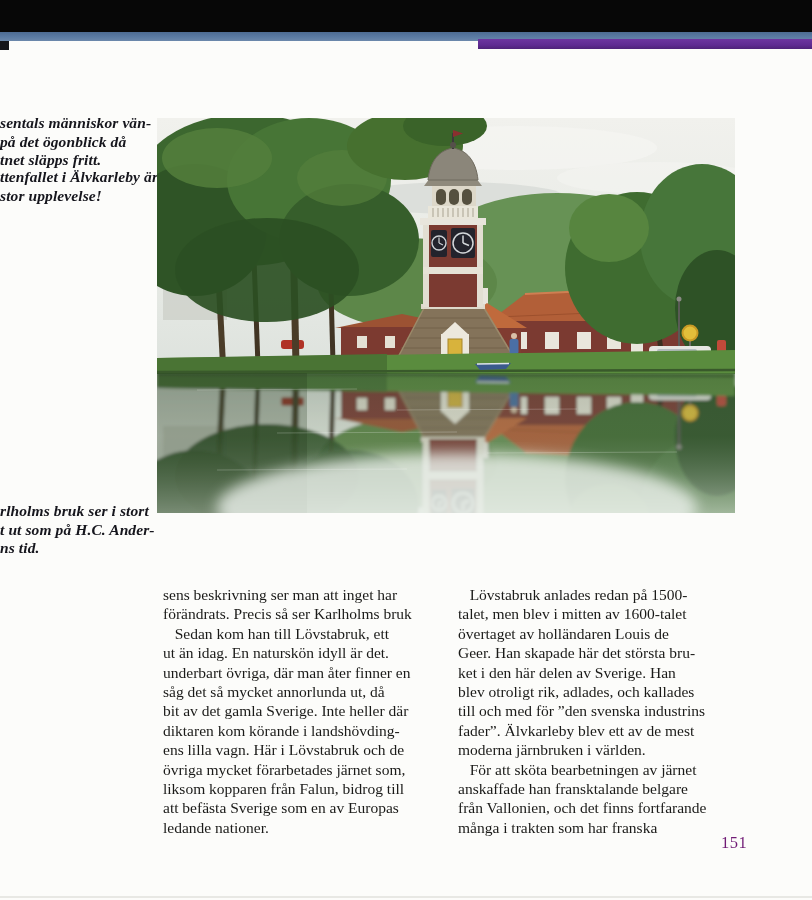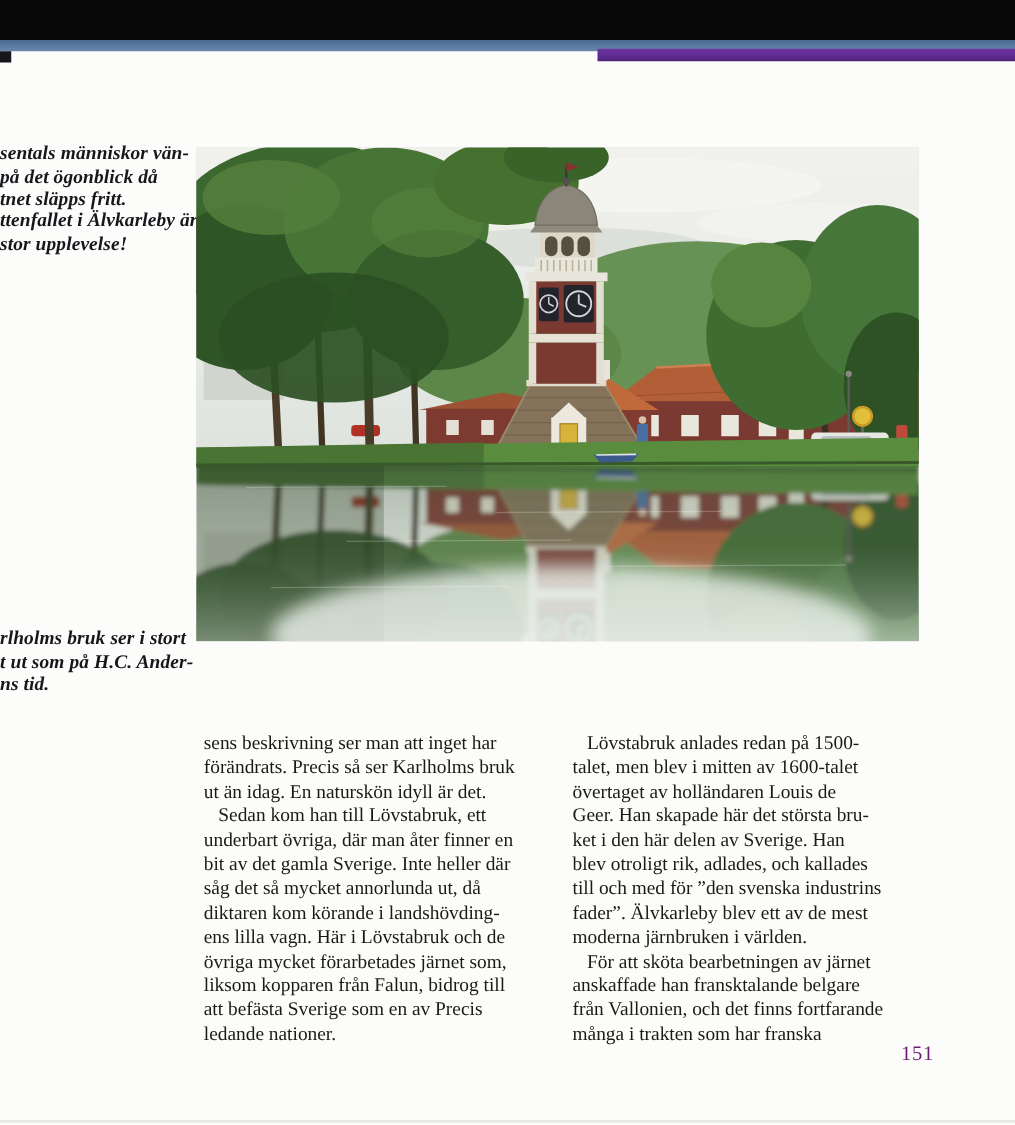--- a/index.html
+++ b/index.html
@@ -266,30 +266,30 @@
           <line x1="330" y1="335" x2="520" y2="334"></line>
           <line x1="60" y1="352" x2="250" y2="351"></line>
         </g>
       </g>
     </svg>
   </div>
 
   <div class="bodycol col-left">
       <div class="tline">sens beskrivning ser man att inget har</div>
       <div class="tline">förändrats. Precis så ser Karlholms bruk</div>
+      <div class="tline">   Sedan kom han till Lövstabruk, ett</div>
       <div class="tline">ut än idag. En naturskön idyll är det.</div>
-      <div class="tline">   Sedan kom han till Lövstabruk, ett</div>
       <div class="tline">underbart övriga, där man åter finner en</div>
+      <div class="tline">såg det så mycket annorlunda ut, då</div>
       <div class="tline">bit av det gamla Sverige. Inte heller där</div>
-      <div class="tline">såg det så mycket annorlunda ut, då</div>
       <div class="tline">diktaren kom körande i landshövding-</div>
       <div class="tline">ens lilla vagn. Här i Lövstabruk och de</div>
       <div class="tline">övriga mycket förarbetades järnet som,</div>
       <div class="tline">liksom kopparen från Falun, bidrog till</div>
-      <div class="tline">att befästa Sverige som en av Precis</div>
+      <div class="tline">att befästa Sverige som en av Europas</div>
       <div class="tline">ledande nationer.</div>
     </div>
   <div class="bodycol col-right">
       <div class="tline">   Lövstabruk anlades redan på 1500-</div>
       <div class="tline">talet, men blev i mitten av 1600-talet</div>
       <div class="tline">övertaget av holländaren Louis de</div>
       <div class="tline">Geer. Han skapade här det största bru-</div>
       <div class="tline">ket i den här delen av Sverige. Han</div>
       <div class="tline">blev otroligt rik, adlades, och kallades</div>
       <div class="tline">till och med för ”den svenska industrins</div>

